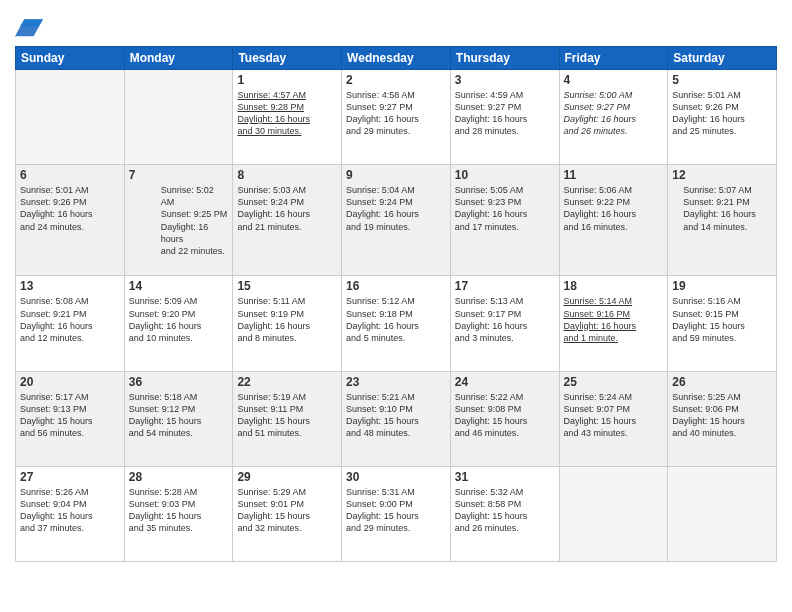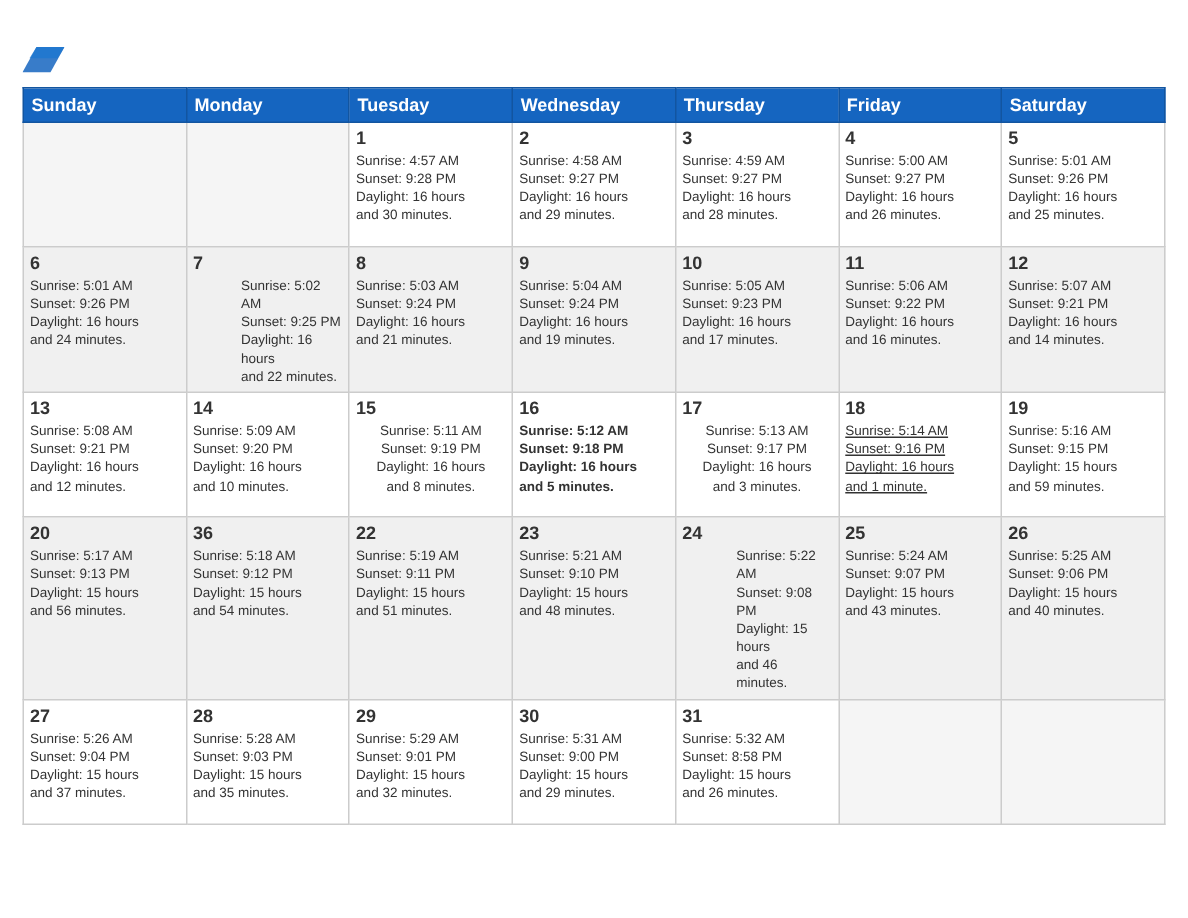--- a/index.html
+++ b/index.html
@@ -6,21 +6,21 @@
     body {
       font-family: Arial, sans-serif;
       background: #fff;
       width: 792px;
       height: 612px;
       overflow: hidden;
     }
     .page {
       width: 792px;
       height: 572px;
-      padding: 22px 15px;
+      padding: 10px 15px;
       display: flex;
       flex-direction: column;
     }
     .header {
       display: flex;
       justify-content: space-between;
       align-items: flex-start;
       margin-bottom: 8px;
     }
     .logo {
@@ -134,42 +134,42 @@
           <th>Friday</th>
           <th>Saturday</th>
         </tr>
     </thead>
     <tbody id="calendar-body">
     <tr>
           <td class="empty"></td>
           <td class="empty"></td>
           <td>
             <span class="day-num">1</span>
-            <div class="day-info" style="white-space: pre-line;">Sunrise: 4:57 AM
+            <div class="day-info" style="white-space: pre-line; text-decoration: underline;">Sunrise: 4:57 AM
 Sunset: 9:28 PM
 Daylight: 16 hours
 and 30 minutes.</div>
           </td>
           <td>
             <span class="day-num">2</span>
             <div class="day-info" style="white-space: pre-line;">Sunrise: 4:58 AM
 Sunset: 9:27 PM
 Daylight: 16 hours
 and 29 minutes.</div>
           </td>
           <td>
             <span class="day-num">3</span>
             <div class="day-info" style="white-space: pre-line;">Sunrise: 4:59 AM
 Sunset: 9:27 PM
 Daylight: 16 hours
 and 28 minutes.</div>
           </td>
           <td>
             <span class="day-num">4</span>
-            <div class="day-info" style="white-space: pre-line;">Sunrise: 5:00 AM
+            <div class="day-info" style="white-space: pre-line; font-style: italic;">Sunrise: 5:00 AM
 Sunset: 9:27 PM
 Daylight: 16 hours
 and 26 minutes.</div>
           </td>
           <td>
             <span class="day-num">5</span>
             <div class="day-info" style="white-space: pre-line;">Sunrise: 5:01 AM
 Sunset: 9:26 PM
 Daylight: 16 hours
 and 25 minutes.</div>
@@ -213,21 +213,21 @@
           </td>
           <td>
             <span class="day-num">11</span>
             <div class="day-info" style="white-space: pre-line;">Sunrise: 5:06 AM
 Sunset: 9:22 PM
 Daylight: 16 hours
 and 16 minutes.</div>
           </td>
           <td>
             <span class="day-num">12</span>
-            <div class="day-info" style="white-space: pre-line;">Sunrise: 5:07 AM
+            <div class="day-info" style="white-space: pre-line; margin-left: 11px;">Sunrise: 5:07 AM
 Sunset: 9:21 PM
 Daylight: 16 hours
 and 14 minutes.</div>
           </td>
         </tr>
         <tr>
           <td>
             <span class="day-num">13</span>
             <div class="day-info" style="white-space: pre-line;">Sunrise: 5:08 AM
 Sunset: 9:21 PM
@@ -236,35 +236,35 @@
           </td>
           <td>
             <span class="day-num">14</span>
             <div class="day-info" style="white-space: pre-line;">Sunrise: 5:09 AM
 Sunset: 9:20 PM
 Daylight: 16 hours
 and 10 minutes.</div>
           </td>
           <td>
             <span class="day-num">15</span>
-            <div class="day-info" style="white-space: pre-line; text-align: center;">Sunrise: 5:11 AM
+            <div class="day-info" style="white-space: pre-line;">Sunrise: 5:11 AM
 Sunset: 9:19 PM
 Daylight: 16 hours
 and 8 minutes.</div>
           </td>
           <td>
             <span class="day-num">16</span>
-            <div class="day-info" style="white-space: pre-line; font-weight: bold;">Sunrise: 5:12 AM
+            <div class="day-info" style="white-space: pre-line;">Sunrise: 5:12 AM
 Sunset: 9:18 PM
 Daylight: 16 hours
 and 5 minutes.</div>
           </td>
           <td>
             <span class="day-num">17</span>
-            <div class="day-info" style="white-space: pre-line; text-align: center;">Sunrise: 5:13 AM
+            <div class="day-info" style="white-space: pre-line;">Sunrise: 5:13 AM
 Sunset: 9:17 PM
 Daylight: 16 hours
 and 3 minutes.</div>
           </td>
           <td>
             <span class="day-num">18</span>
             <div class="day-info" style="white-space: pre-line; text-decoration: underline;">Sunrise: 5:14 AM
 Sunset: 9:16 PM
 Daylight: 16 hours
 and 1 minute.</div>
@@ -301,21 +301,21 @@
           </td>
           <td>
             <span class="day-num">23</span>
             <div class="day-info" style="white-space: pre-line;">Sunrise: 5:21 AM
 Sunset: 9:10 PM
 Daylight: 15 hours
 and 48 minutes.</div>
           </td>
           <td>
             <span class="day-num">24</span>
-            <div class="day-info" style="white-space: pre-line; margin-left: 36px;">Sunrise: 5:22 AM
+            <div class="day-info" style="white-space: pre-line;">Sunrise: 5:22 AM
 Sunset: 9:08 PM
 Daylight: 15 hours
 and 46 minutes.</div>
           </td>
           <td>
             <span class="day-num">25</span>
             <div class="day-info" style="white-space: pre-line;">Sunrise: 5:24 AM
 Sunset: 9:07 PM
 Daylight: 15 hours
 and 43 minutes.</div>

